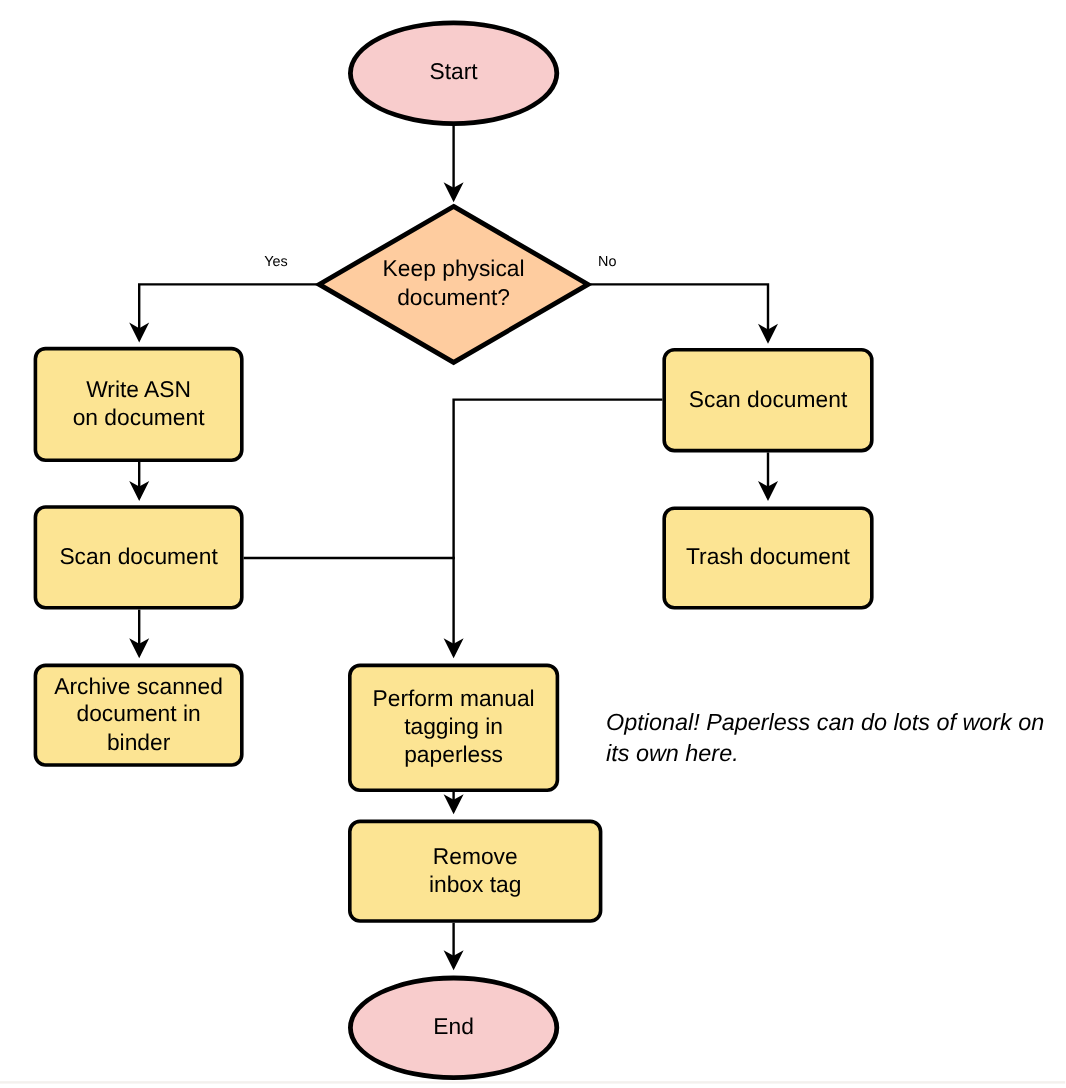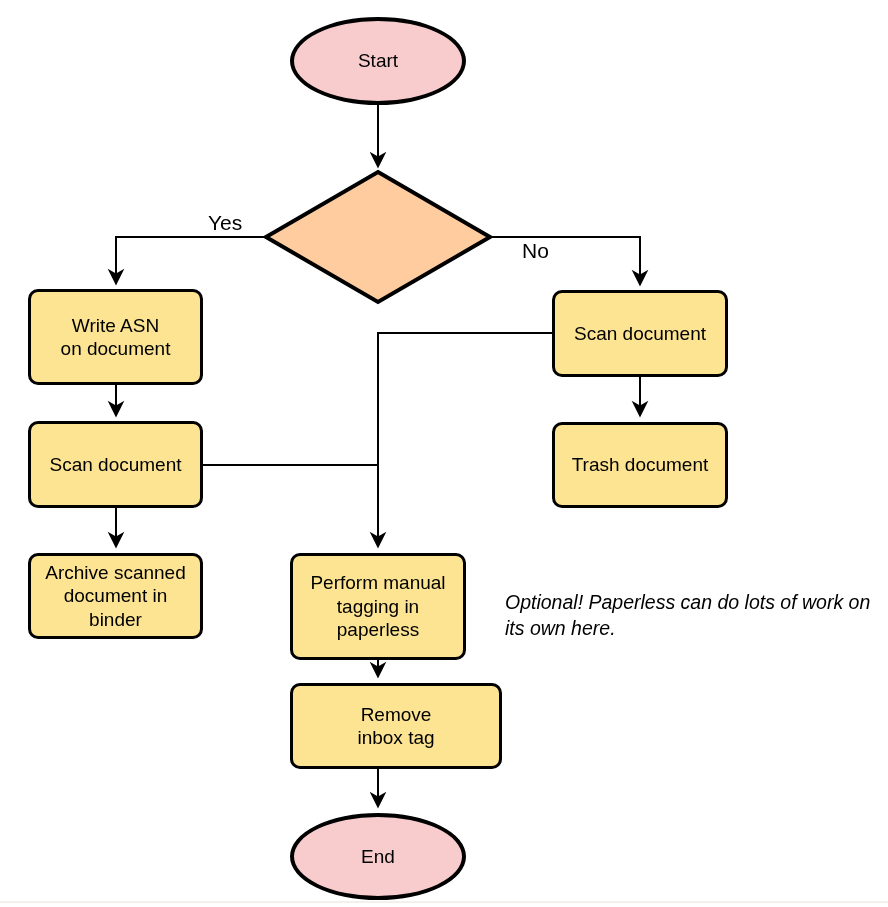--- a/index.html
+++ b/index.html
@@ -47,22 +47,23 @@
   }
   .diamond-label {
     position: absolute;
     text-align: center;
     white-space: pre-line;
     font-size: 19px;
     line-height: 1.25;
   }
   .edge-label {
     position: absolute;
-    font-size: 21px;
+    font-size: 12px;
     line-height: 1;
+    text-align: center;
   }
   .note {
     position: absolute;
     font-style: italic;
     font-size: 19.5px;
     line-height: 1.35;
     white-space: pre-line;
   }
   .bottom-rule {
     position: absolute;
@@ -95,35 +96,37 @@
     <path class="conn" d="M640 377 V415" marker-end="url(#arrow)"></path>
     <path class="conn" d="M552 333 H378 V546" marker-end="url(#arrow)"></path>
     <path class="conn" d="M203 465 H379"></path>
     <path class="conn" d="M378 640 V676" marker-end="url(#arrow)"></path>
     <path class="conn" d="M378 769 V806" marker-end="url(#arrow)"></path>
   </svg>
 
   <div class="node terminal" style="left:290px; top:17px; width:176px; height:88px;">Start</div>
   <div class="node terminal" style="left:290px; top:813px; width:176px; height:87px;">End</div>
 
+  <div class="diamond-label" style="left:278px; top:213px; width:200px;">Keep physical
+document?</div>
 
   <div class="node process" style="left:28px; top:289px; width:175px; height:96px;">Write ASN
 on document</div>
   <div class="node process" style="left:28px; top:421px; width:175px; height:87px;">Scan document</div>
   <div class="node process" style="left:28px; top:553px; width:175px; height:86px;">Archive scanned
 document in
 binder</div>
   <div class="node process" style="left:552px; top:290px; width:176px; height:87px;">Scan document</div>
   <div class="node process" style="left:552px; top:422px; width:176px; height:86px;">Trash document</div>
   <div class="node process" style="left:290px; top:553px; width:176px; height:107px;">Perform manual
 tagging in
 paperless</div>
   <div class="node process" style="left:290px; top:683px; width:212px; height:86px;">Remove
 inbox tag</div>
 
   <div class="edge-label" style="left:208px; top:212px; width:44px;">Yes</div>
-  <div class="edge-label" style="left:522px; top:212px; width:40px;margin-top:28px;">No</div>
+  <div class="edge-label" style="left:486px; top:212px; width:40px;">No</div>
 
   <div class="note" style="left:505px; top:589px; width:404px;">Optional! Paperless can do lots of work on
 its own here.</div>
 
   <div class="bottom-rule"></div>
 </div>
 
 </body></html>

